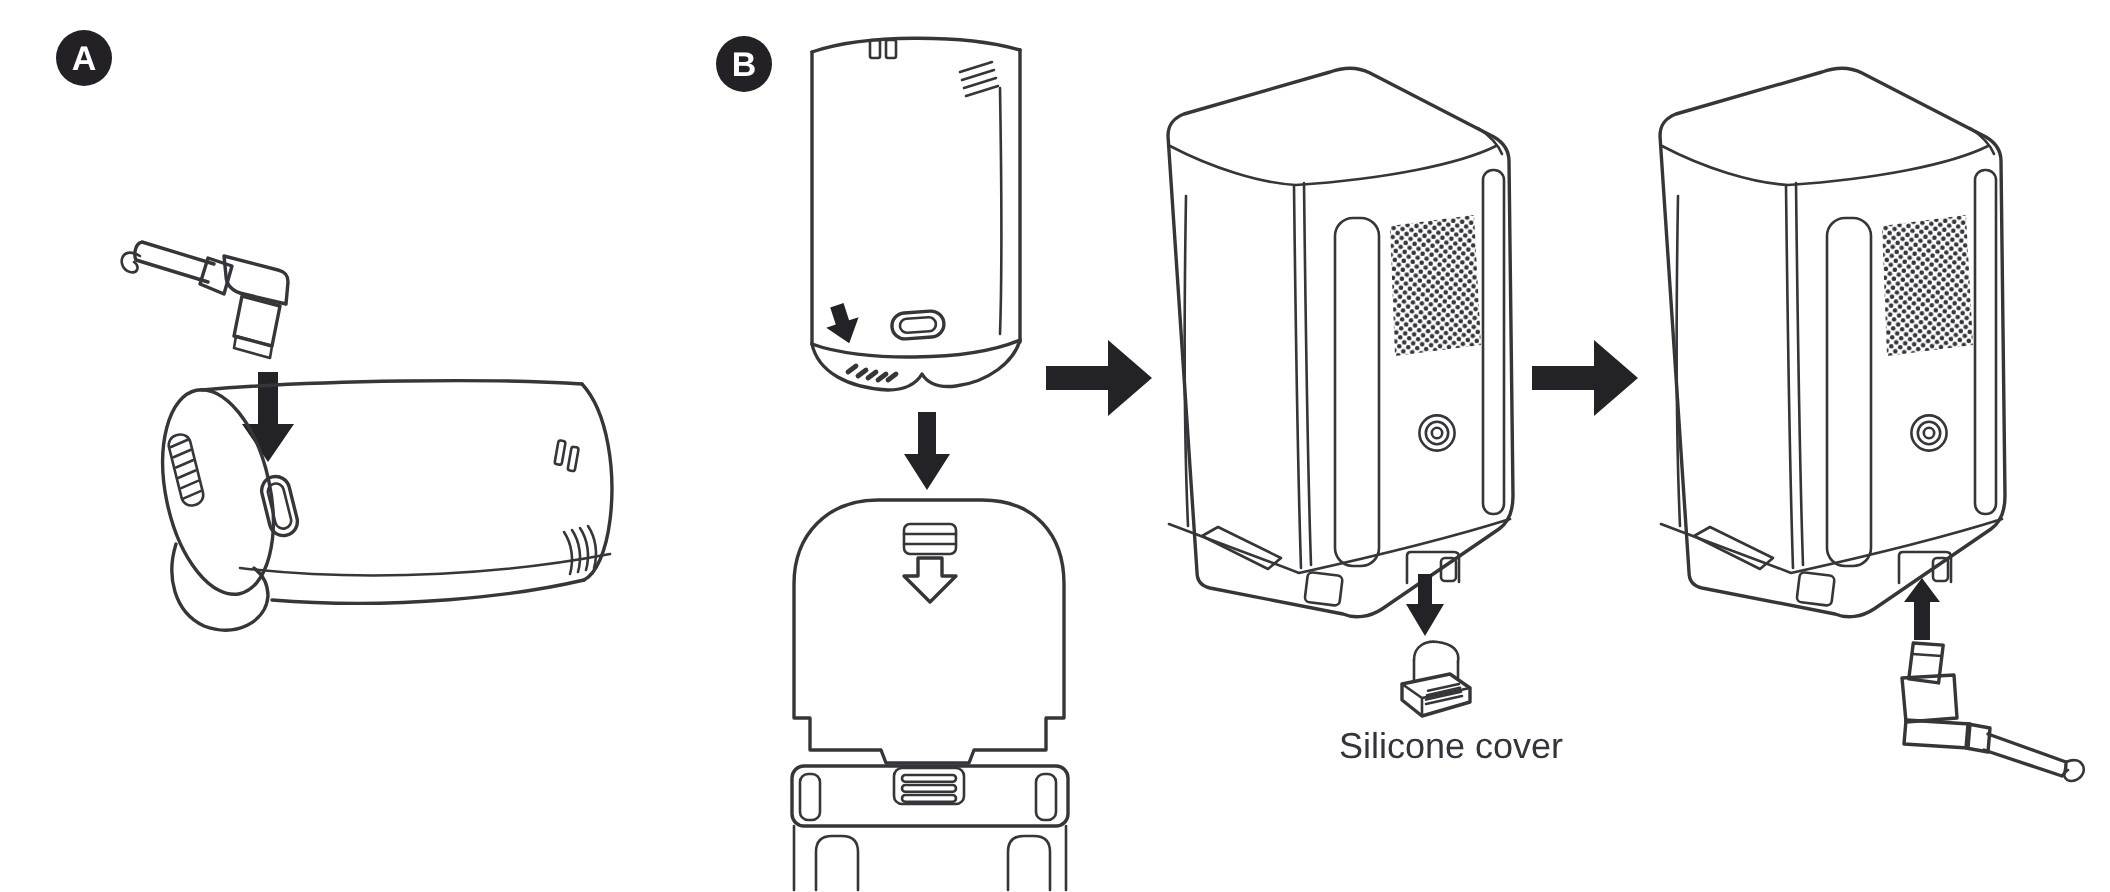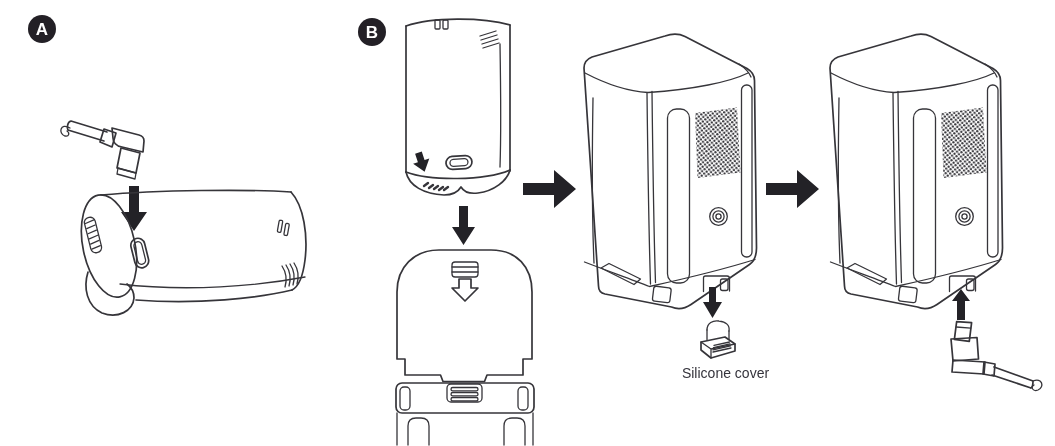--- a/index.html
+++ b/index.html
@@ -9,21 +9,21 @@
   .line{fill:none;stroke:var(--ink,#36353a);stroke-width:1.7;stroke-linecap:round;stroke-linejoin:round;}
   .thin{stroke-width:1.3;}
   .heavy{stroke-width:2.4;}
   .arrow-fill{fill:var(--arrow,#232227);stroke:none;}
   .whitefill{fill:#ffffff;}
   .badge{position:absolute;width:28px;height:28px;border-radius:50%;
          background:var(--badge-bg,#232026);color:var(--badge-text,#fff);
          display:flex;align-items:center;justify-content:center;
          font-size:17px;font-weight:bold;line-height:1;}
   .caption{position:absolute;left:663px;top:360px;width:125px;text-align:center;
-           font-size:14px;line-height:27px;color:var(--caption-text,#35343c);}
+           font-size:18px;line-height:27px;color:var(--caption-text,#35343c);}
 </style>
 </head>
 <body>
 
 <div class="stage">
 
   <svg width="0" height="0" style="position:absolute" aria-hidden="true">
     <defs>
       <pattern id="dotpat" width="4.5" height="4.5" patternUnits="userSpaceOnUse" patternTransform="rotate(6)">
         <circle cx="1.15" cy="1.15" r="1.15" fill="var(--ink,#36353a)"></circle>

